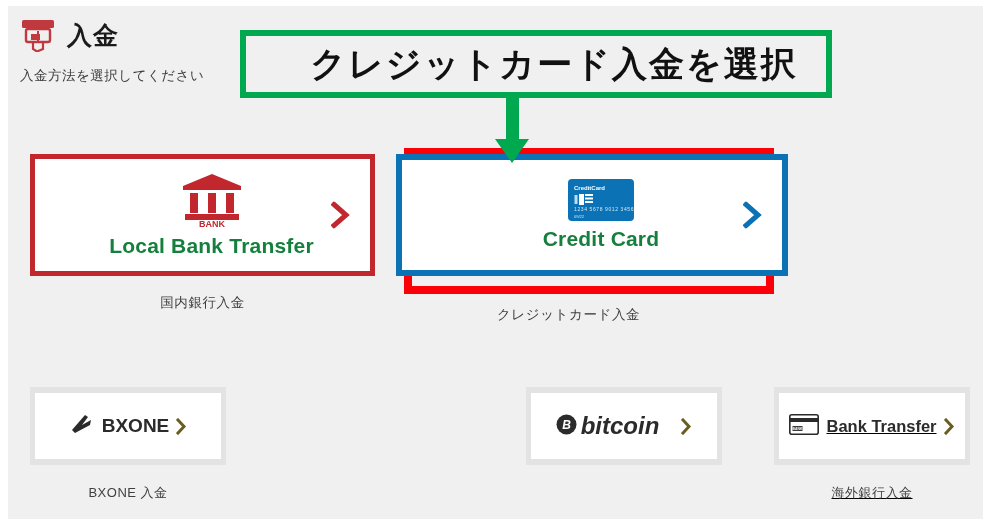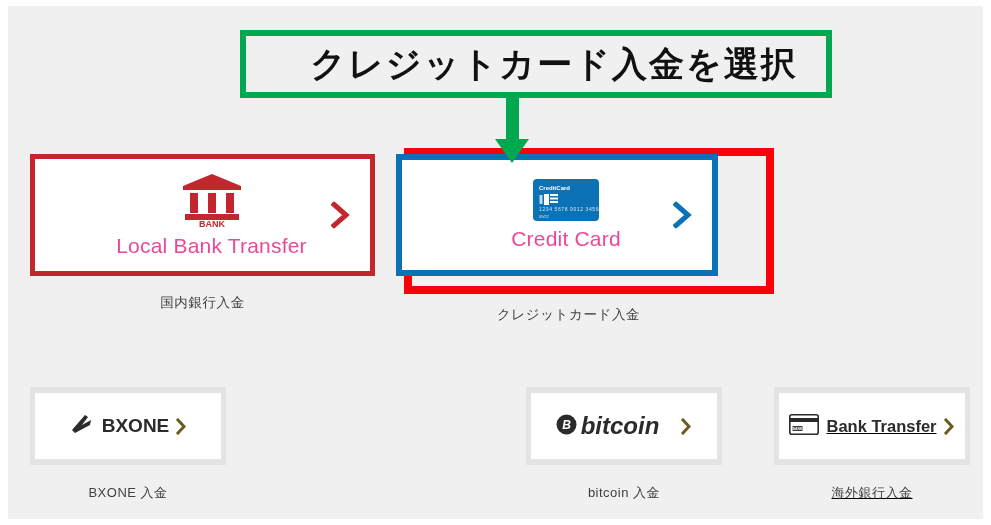--- a/index.html
+++ b/index.html
@@ -72,29 +72,29 @@
     background: #f0f0f0;
   }
 
   .card {
     position: relative;
     height: 122px;
     background: #ffffff;
     display: flex; align-items: center;
   }
   .card.bank  { border: 5px solid #c1272d; }
-  .card.credit{ border: 6px solid #0b72b5; width: 322px; }
+  .card.credit{ border: 6px solid #0b72b5; width: 392px; }
 
   .card-body {
     flex: 1; display: flex; flex-direction: column;
     align-items: center; justify-content: center; gap: 6px;
     padding-left: 18px;
   }
   .card-label {
-    font-size: 21px; font-weight: normal; color: #ec4899;
+    font-size: 21px; font-weight: bold; color: #15803d;
     letter-spacing: .2px;
   }
   .chev {
     position: absolute; right: 20px; top: 50%;
     transform: translateY(-50%);
     width: 19px; height: 27px;
   }
   .caption {
     position: absolute; top: 140px; width: 100%;
     text-align: center; font-size: 13.5px; color: #3f3f3f;
@@ -137,20 +137,35 @@
   .wordmark.thin { font-weight: 400; letter-spacing: .2px; font-size: 20px; }
   .wordmark.ital { font-style: italic; font-size: 24px; }
   .wordmark.bt { font-size: 16.5px; }
 </style>
 </head>
 <body>
 
 <div id="page">
 <div class="canvas">
 
+  <div class="header">
+    <div class="hdr-row">
+      <span>
+        <svg class="atm-icon" viewBox="0 0 36 34">
+          <rect x="2" y="2" width="32" height="8" rx="1.5" fill="#c0393f"></rect>
+          <rect x="6" y="11" width="24" height="13" rx="2" fill="none" stroke="#c0393f" stroke-width="2.4"></rect>
+          <rect x="11" y="16" width="9" height="6" fill="#c0393f"></rect>
+          <path d="M13 24 L13 31 L17 33.5 L23 31 L23 24 Z" fill="none" stroke="#c0393f" stroke-width="2.2"></path>
+          <rect x="17" y="13" width="2" height="12" fill="#c0393f"></rect>
+        </svg>
+      </span>
+      <span class="hdr-title">入金</span>
+    </div>
+    <div class="hdr-sub">入金方法を選択してください</div>
+  </div>
 
   <div class="annot">
     <span class="annot-text">クレジットカード入金を選択</span>
   </div>
   <div class="arrow-shaft"></div>
   <div class="arrow-head"></div>
 
   <div class="methods">
 
     <div class="redbox"></div>
@@ -245,21 +260,20 @@
             </span>
             <span class="wordmark ital">bitcoin</span>
             <span class="tile-chev" style="margin-left:18px;">
               <svg viewBox="0 0 11 17">
                     <polyline points="2,2 8,8.5 2,15" fill="none" stroke="#6b5d22" stroke-width="3" stroke-linecap="square"></polyline>
                   </svg>
             </span>
           </div>
         </div>
       </div>
-      <div class="tile-caption">bitcoin 入金</div>
     </div>
 
     <div class="tile">
       <div class="tile-outer">
         <div class="tile-inner">
           <div class="tile-logo">
             <span>
               <svg width="30" height="21" viewBox="0 0 30 21">
                 <rect x="0.8" y="0.8" width="28.4" height="19.4" rx="2" fill="#ffffff" stroke="#2b2b2b" stroke-width="1.6"></rect>
                 <rect x="0.8" y="4" width="28.4" height="4" fill="#2b2b2b"></rect>

